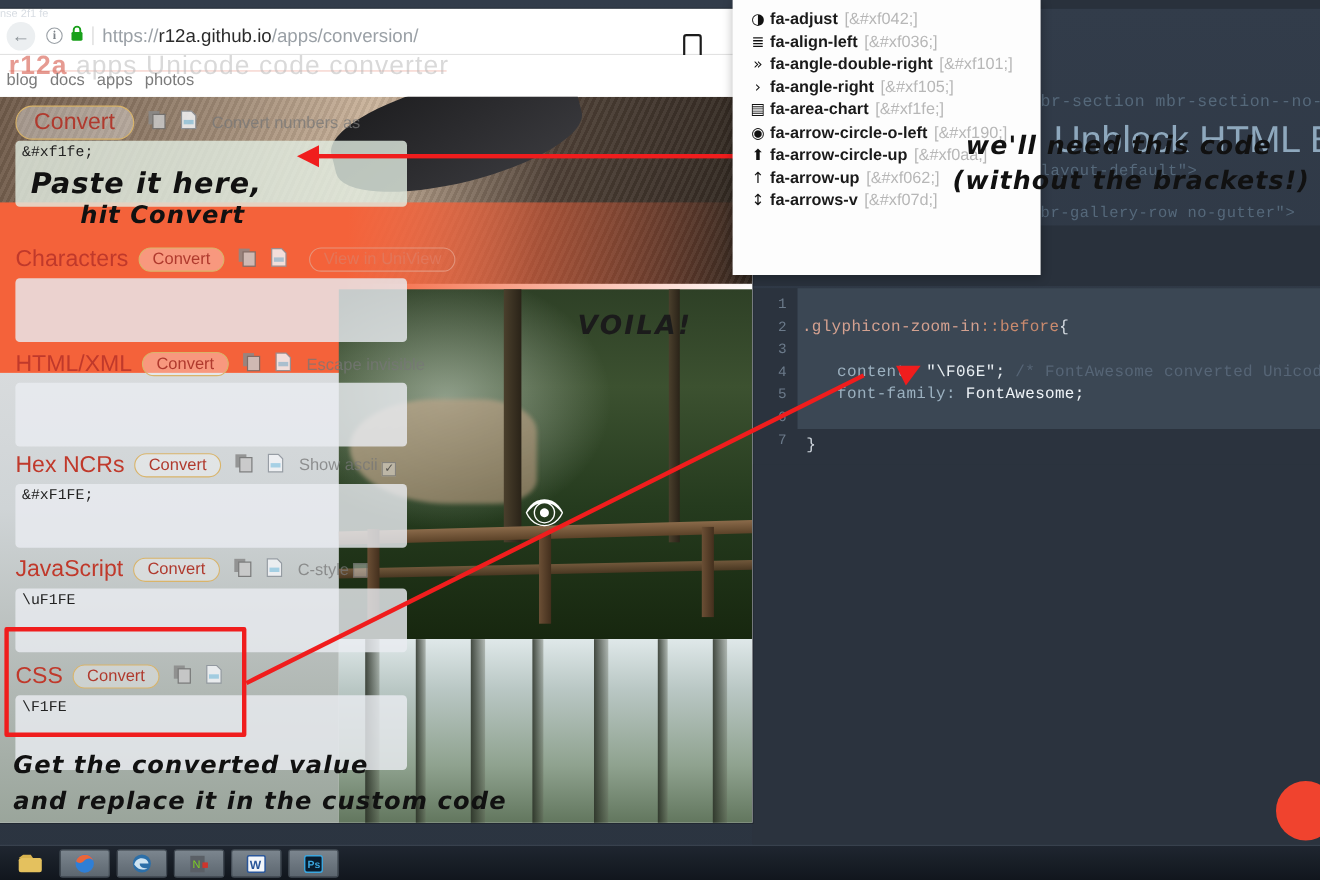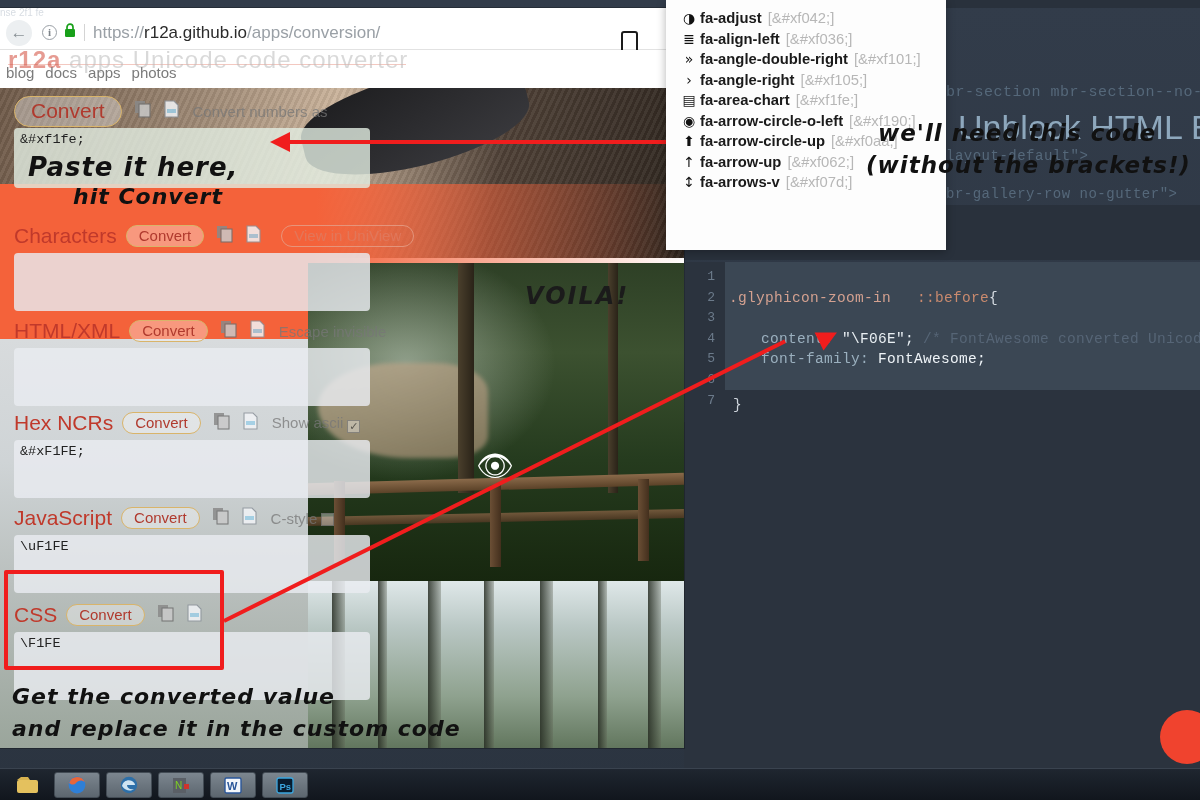--- a/index.html
+++ b/index.html
@@ -44,21 +44,21 @@
   .editor .gutter div { height: 20.6px; text-align: right; padding-right: 10px; }
   .editor .codebody {
     position: absolute; left: 40px; top: 0; right: 0; height: 128px;
     background: #3b4754; padding-top: 7px;
   }
   .editor .cl {
     height: 20.6px; font-family: "Liberation Mono", monospace; font-size: 14.5px;
     white-space: nowrap; padding-left: 4px; letter-spacing: .3px;
   }
   .tok-sel   { color: #d4a190; text-align: center; }
-  .tok-pseudo{ color: #c98a6e; margin-left: 26px; }
+  .tok-pseudo{ color: #c98a6e; }
   .tok-brace { color: #d7dde3; }
   .tok-prop  { color: #9bb0bf; }
   .tok-str   { color: #e8eef2; }
   .tok-comment{ color: #566576; }
   .tok-val   { color: #eef3f7; }
 
   
   .browser {
     position: absolute; left: 0; top: 8px; width: 684px; height: 740px;
     background: #fff; overflow: hidden;

